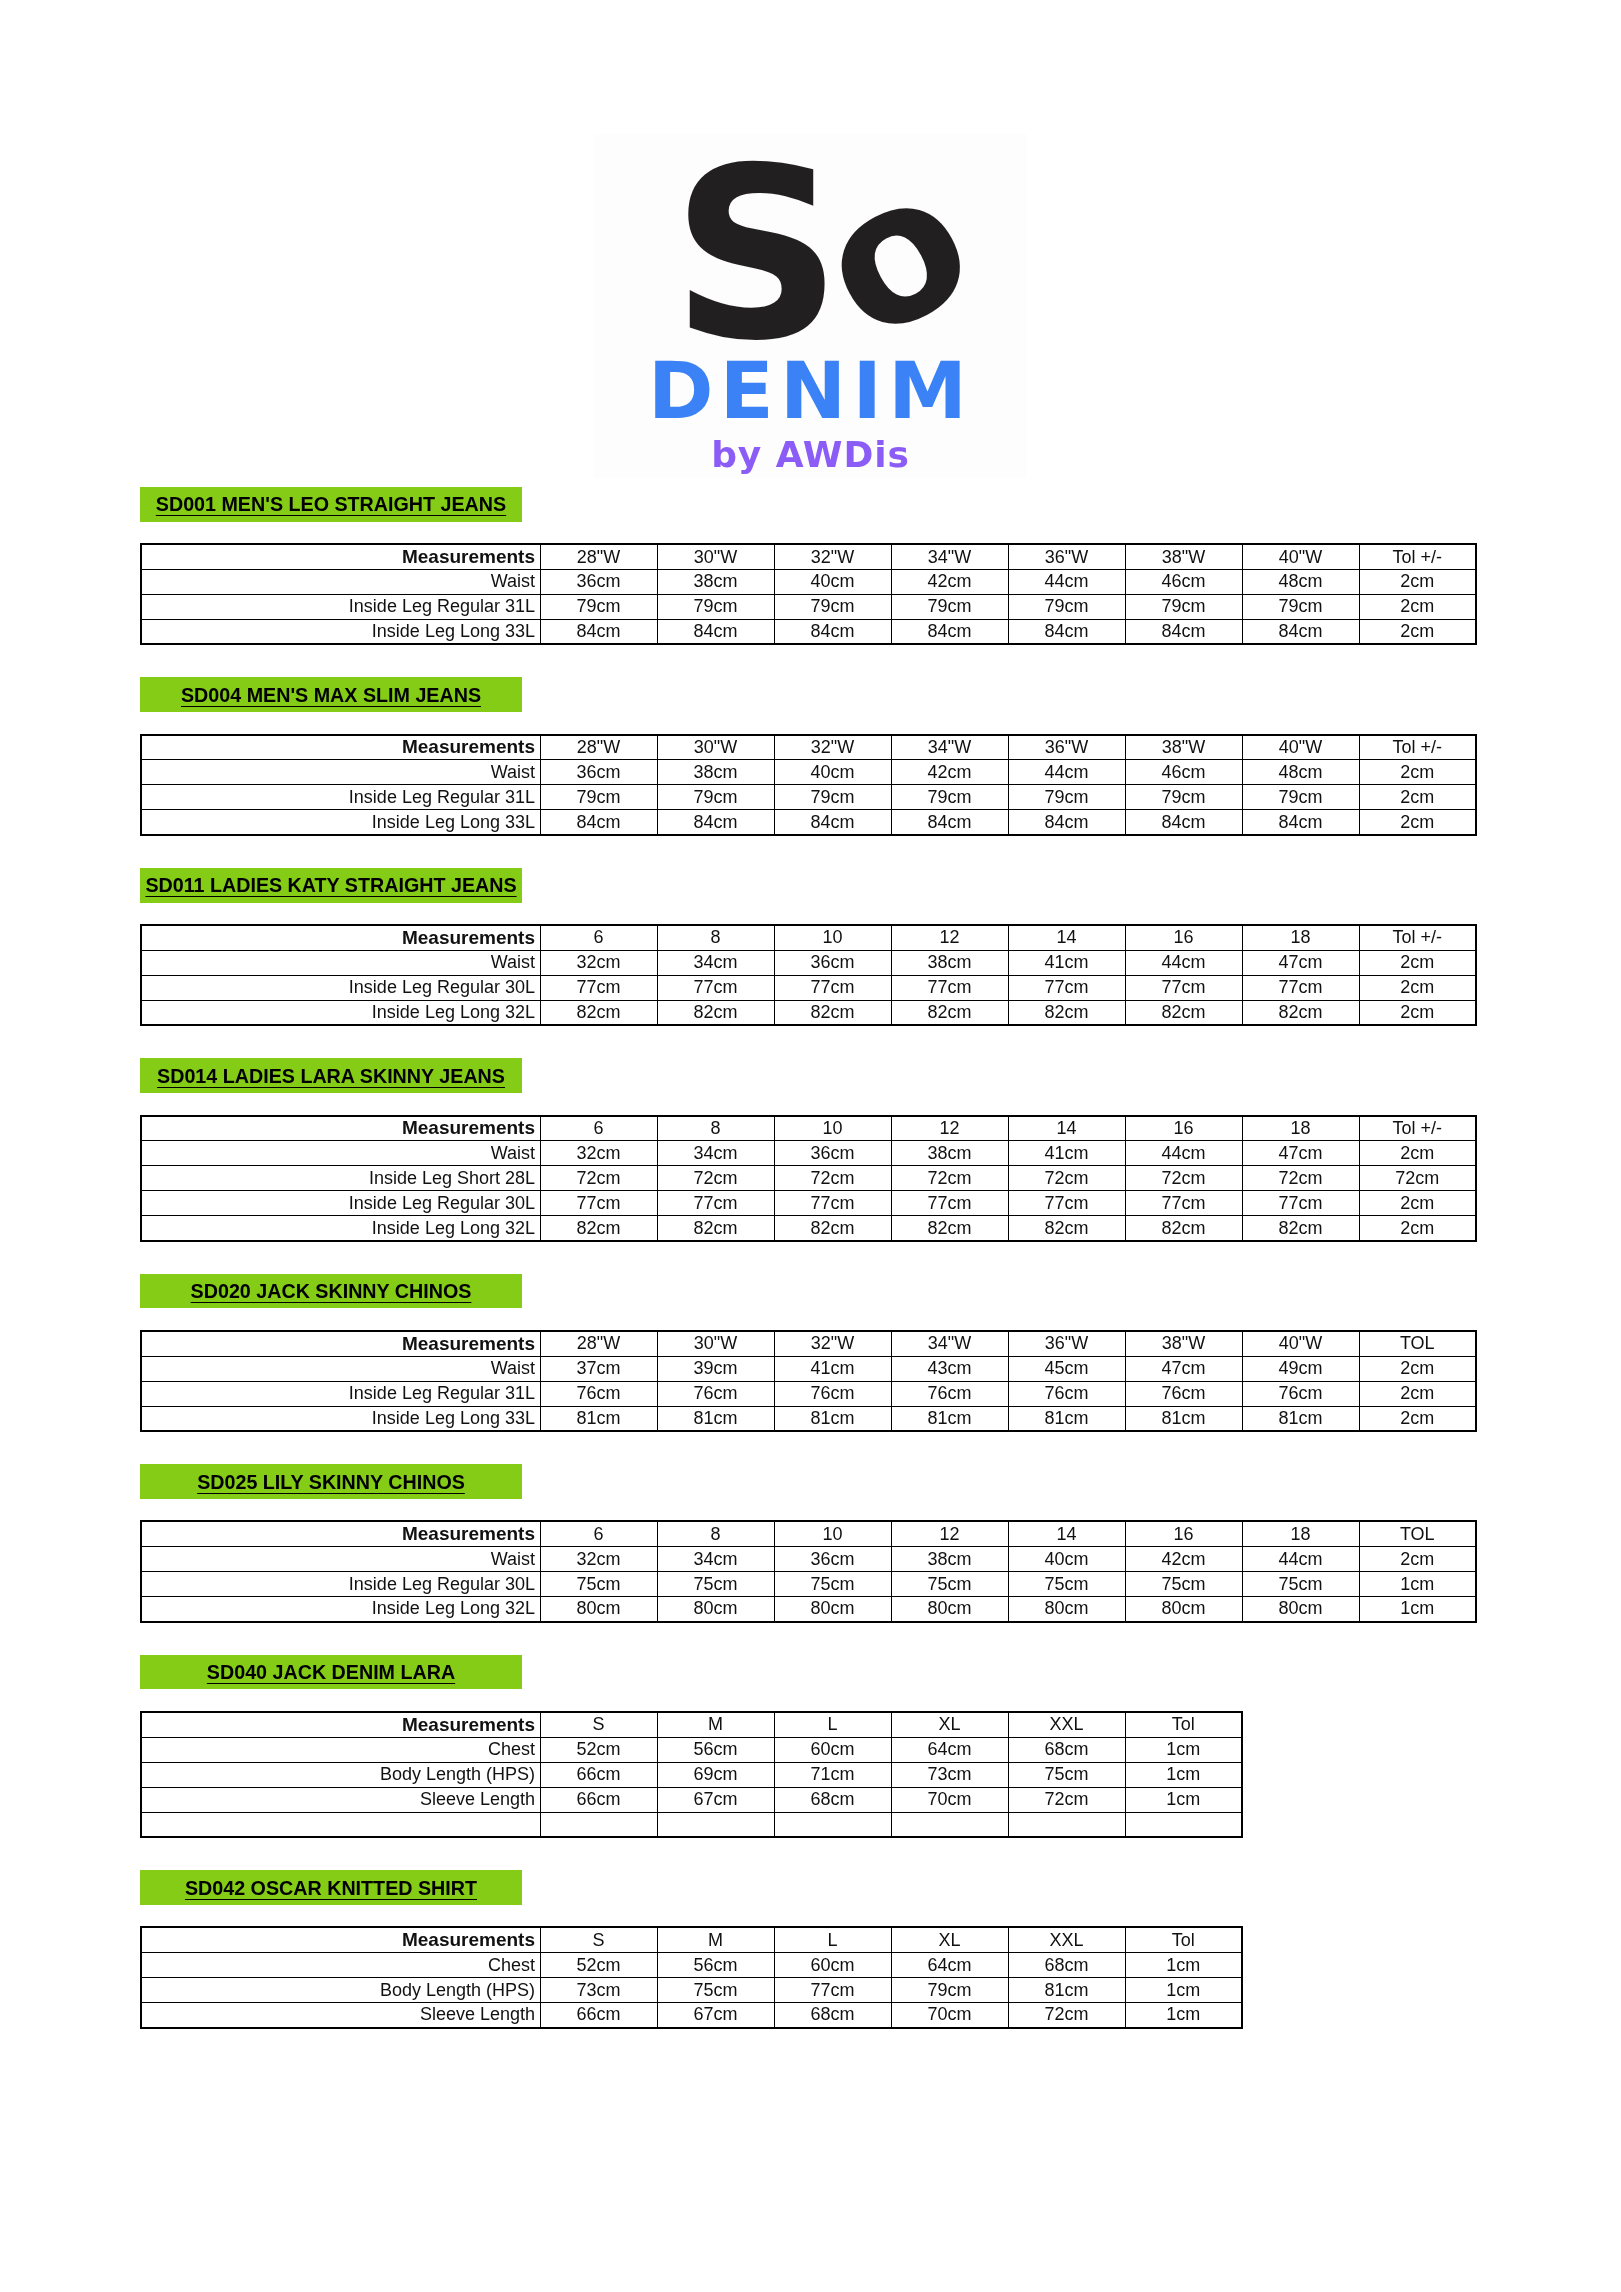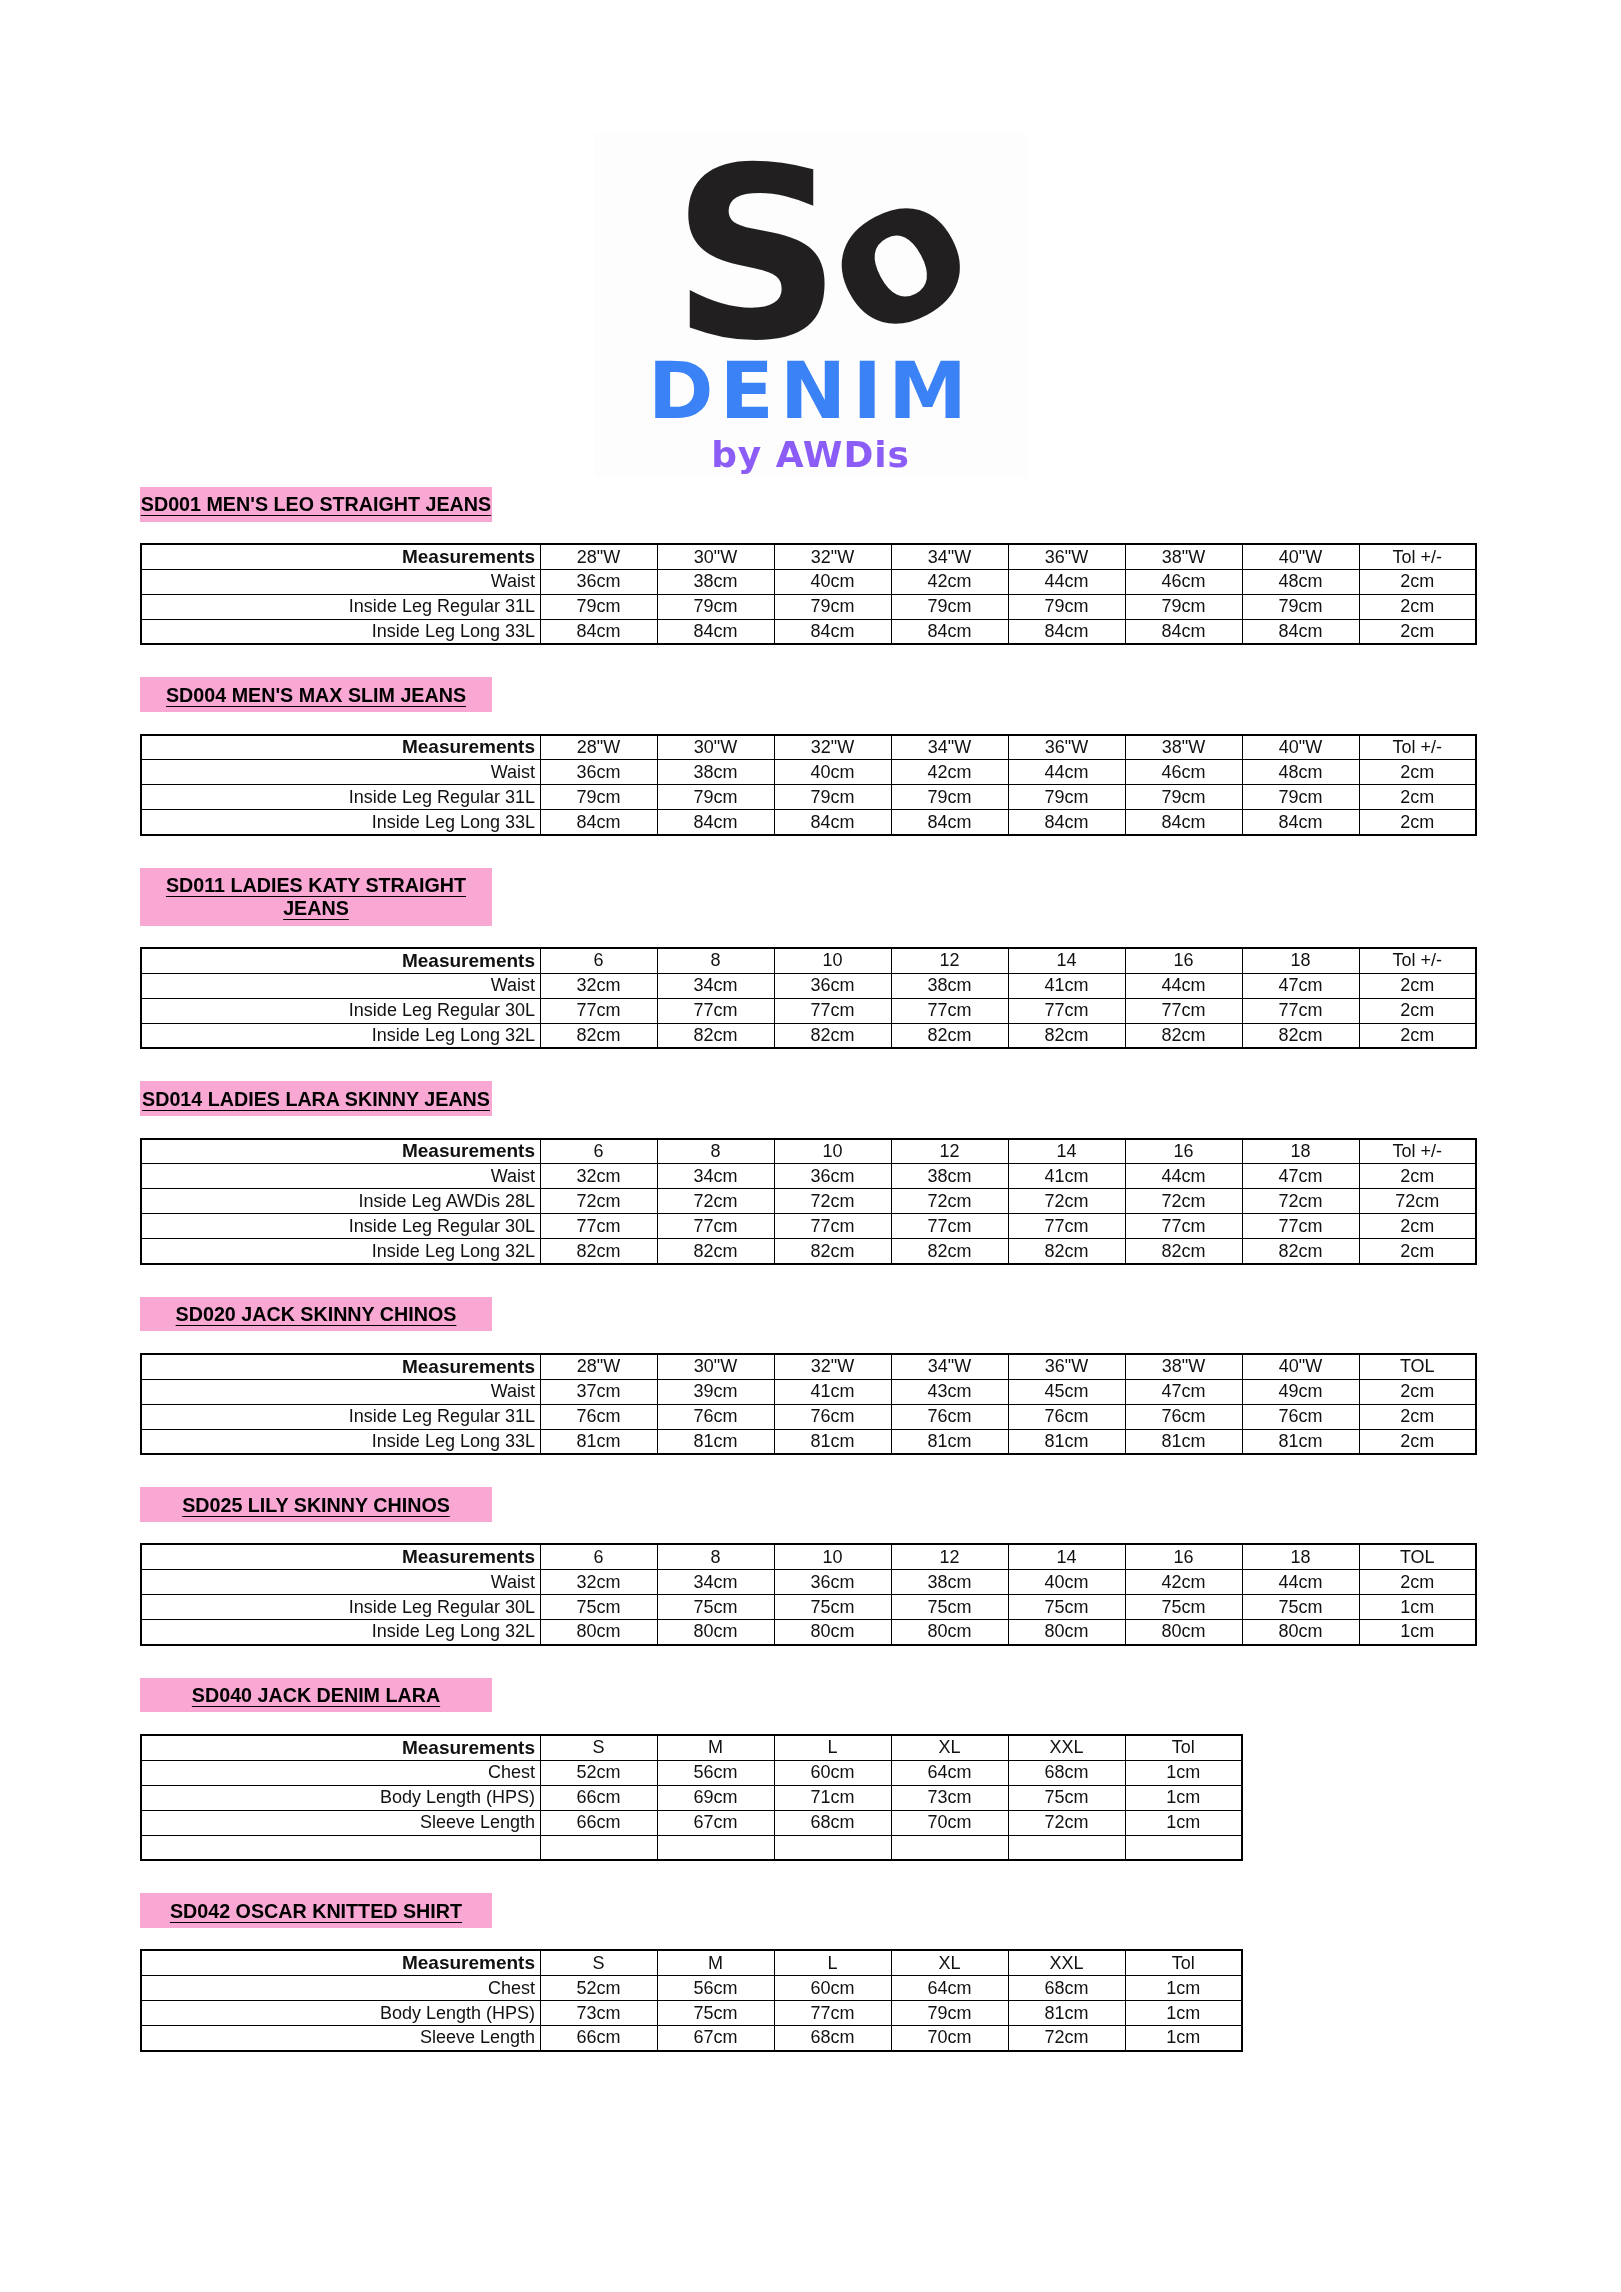--- a/index.html
+++ b/index.html
@@ -32,22 +32,22 @@
   }
   .logo-by {
     font-weight: 700; font-size: 36px; line-height: 1.1;
     color: #8b5cf6; margin-top: 3.6px; letter-spacing: 0.9px;
     font-family: "DejaVu Sans", sans-serif;
   }
 
   
   .sections { margin-left: 140px; width: 1343px; margin-top: 9px; }
   .sec-title {
-    width: 352px;
-    background: #f9a8d4;
+    width: 382px;
+    background: #84cc16;
     text-align: center;
     padding: 6.3px 0 5.4px 0;
     margin-top: 32px;
     box-sizing: border-box;
   }
   .sec-title:first-child { margin-top: 0; }
   .sec-title span {
     font-weight: bold;
     font-size: 19.7px;
     letter-spacing: 0px;
@@ -311,21 +311,21 @@
             <td class="value-cell">32cm</td>
             <td class="value-cell">34cm</td>
             <td class="value-cell">36cm</td>
             <td class="value-cell">38cm</td>
             <td class="value-cell">41cm</td>
             <td class="value-cell">44cm</td>
             <td class="value-cell">47cm</td>
             <td class="value-cell">2cm</td>
           </tr>
           <tr>
-            <td class="label-cell">Inside Leg AWDis 28L</td>
+            <td class="label-cell">Inside Leg Short 28L</td>
             <td class="value-cell">72cm</td>
             <td class="value-cell">72cm</td>
             <td class="value-cell">72cm</td>
             <td class="value-cell">72cm</td>
             <td class="value-cell">72cm</td>
             <td class="value-cell">72cm</td>
             <td class="value-cell">72cm</td>
             <td class="value-cell">72cm</td>
           </tr>
           <tr>

